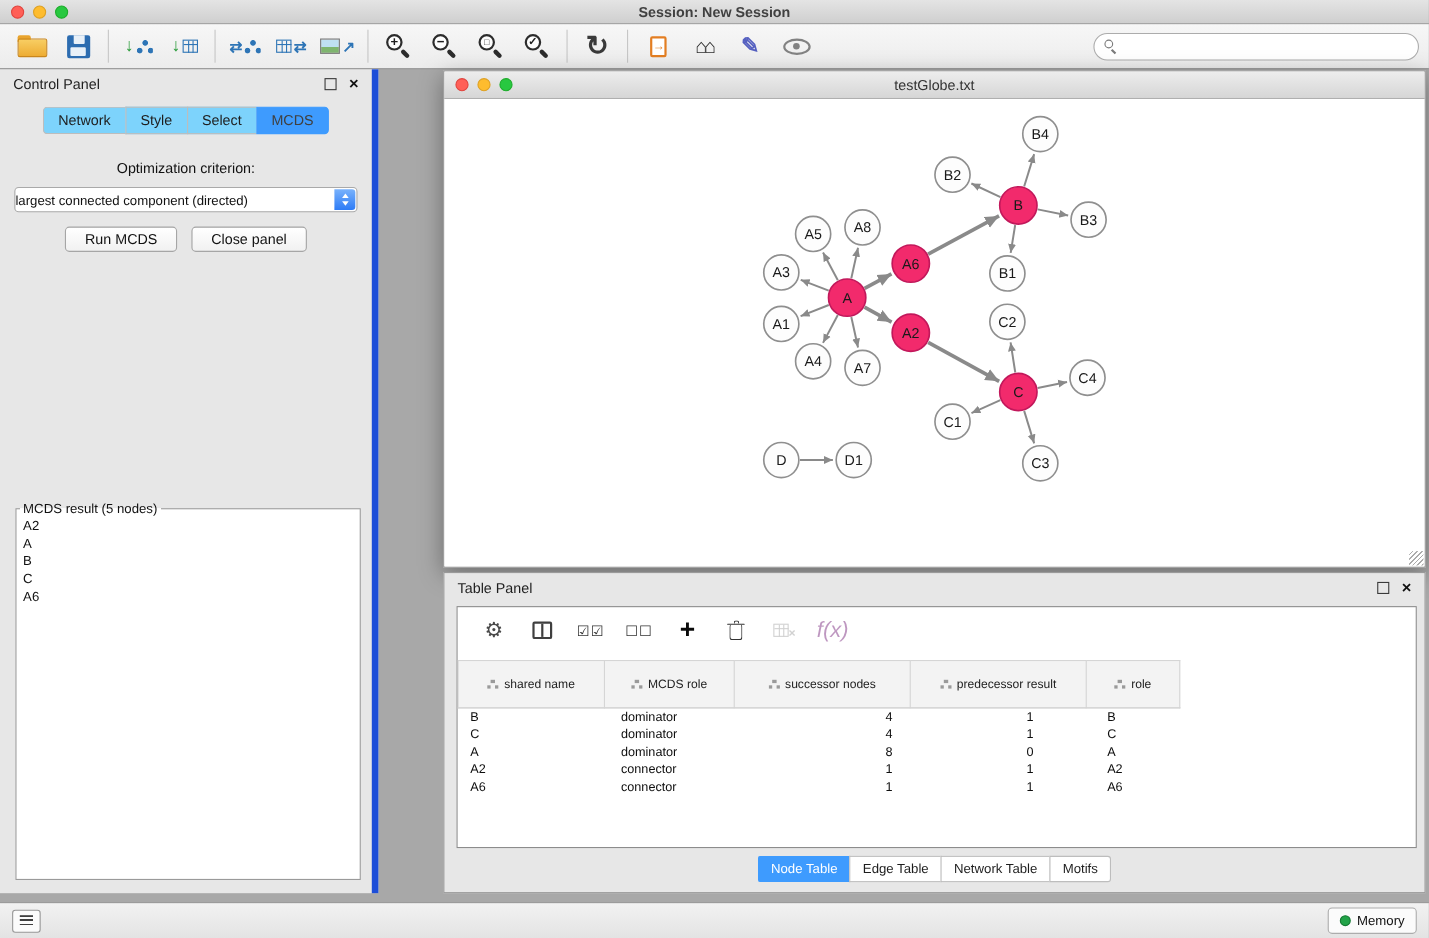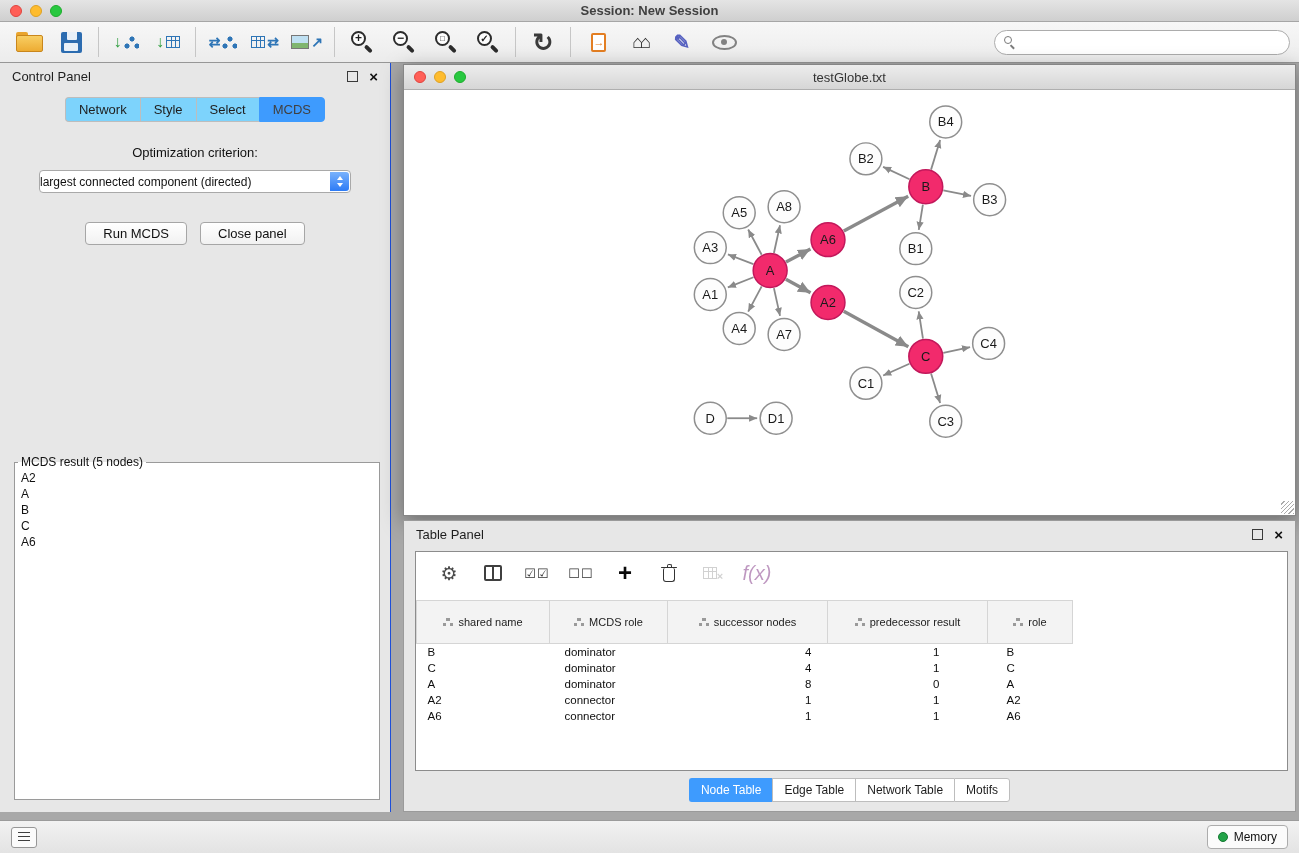--- a/index.html
+++ b/index.html
@@ -80,36 +80,36 @@
   .search-mag{width:13px;height:13px;position:relative;margin-right:6px;flex:0 0 auto}
   .search-mag::before{content:"";position:absolute;top:0;left:0;width:8px;height:8px;border:1.5px solid #7A7A7A;border-radius:50%;box-sizing:border-box}
   .search-mag::after{content:"";position:absolute;bottom:2px;right:2px;width:5px;height:1.5px;background:#7A7A7A;transform:rotate(45deg)}
   #search-input{border:none;outline:none;flex:1;font-size:12px;background:transparent;font-family:"Liberation Sans",sans-serif}
   
   .panel-header{height:27px;display:flex;align-items:center;padding:0 12px;font-size:13px;color:#1E1E1E}
   .panel-controls{margin-left:auto;display:flex;gap:11px;align-items:center}
   .float-icon{width:9px;height:9px;border:1.5px solid #3A3A3A;display:inline-block;box-sizing:content-box}
   .close-x{font-size:15px;font-weight:bold;color:#111;line-height:1}
   
-  #control-panel{position:absolute;left:0;top:63px;width:391px;height:749px;background:#E7E7E7;
-    border-right:1px solid #1d4ed8;box-sizing:border-box}
+  #control-panel{position:absolute;left:0;top:63px;width:344px;height:749px;background:#E7E7E7;
+    border-right:6px solid #1d4ed8;box-sizing:border-box}
   .cp-tabs{display:flex;justify-content:center;margin-top:7px}
   .cp-tab{padding:4px 13px;font-size:13px;background:#7dd3fc;border:1px solid #BDBDBD;border-right:none;color:#1E1E1E}
   .cp-tab:first-child{border-radius:4px 0 0 4px}
   .cp-tab:last-child{border-right:1px solid #BDBDBD;border-radius:0 4px 4px 0}
   .cp-tab.active{background:var(--accent,#3E9BFE);color:#404040;border-color:var(--accent,#3E9BFE)}
   .opt-label{text-align:center;margin-top:23px;font-size:13px;color:#111}
   .dropdown{margin:10px auto 0;width:312px;height:23px;background:#FFF;border:1px solid #A9A9A9;border-radius:4px;
     display:flex;align-items:center;box-sizing:border-box;position:relative;font-size:12px;padding-left:0;color:#111}
   .dd-stepper{position:absolute;right:1px;top:1px;bottom:1px;width:19px;
     background:linear-gradient(#79B2FC,#2D7BF6);border-radius:0 3px 3px 0;
     display:flex;flex-direction:column;align-items:center;justify-content:center}
   .dd-up{width:0;height:0;border-left:3.5px solid transparent;border-right:3.5px solid transparent;border-bottom:4.5px solid #FFF;margin-bottom:2.5px;display:block}
   .dd-dn{width:0;height:0;border-left:3.5px solid transparent;border-right:3.5px solid transparent;border-top:4.5px solid #FFF;display:block}
-  .cp-buttons{display:flex;justify-content:center;gap:13px;margin-top:29px}
+  .cp-buttons{display:flex;justify-content:center;gap:13px;margin-top:13px}
   .cp-btn{height:23px;padding:0 17px;background:linear-gradient(#FFFFFF,#F1F1F1);border:1px solid #A6A6A6;
     border-radius:4px;font-size:13px;color:#111;font-family:"Liberation Sans",sans-serif}
   .result-box{position:absolute;left:14px;right:10px;top:392px;bottom:12px;margin:0;
     background:#FFF;border:1px solid #9A9A9A;padding:0}
   .result-box legend{font-size:12px;color:#111;margin-left:3px;padding:0 3px}
   .result-list{padding:1px 6px}
   .result-item{font-size:12px;line-height:16px;color:#111}
   
   #network-window{position:absolute;left:403px;top:64px;width:893px;height:452px;background:#FFF;
     border:1px solid #868686;box-sizing:border-box;box-shadow:0 6px 20px rgba(0,0,0,.35)}

